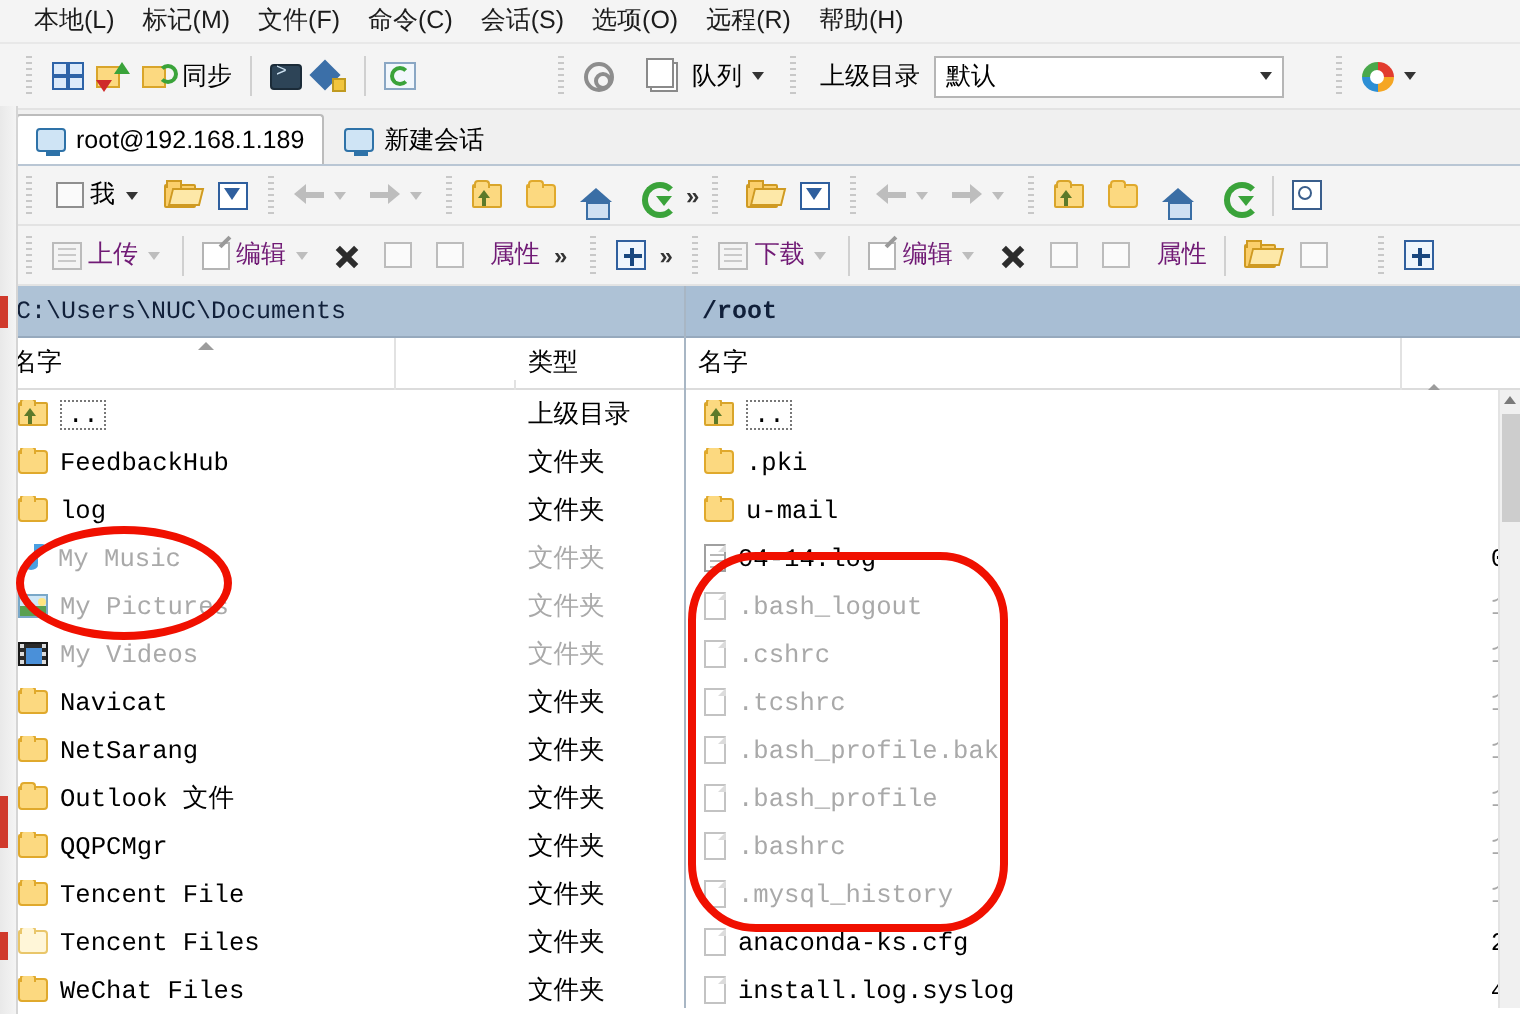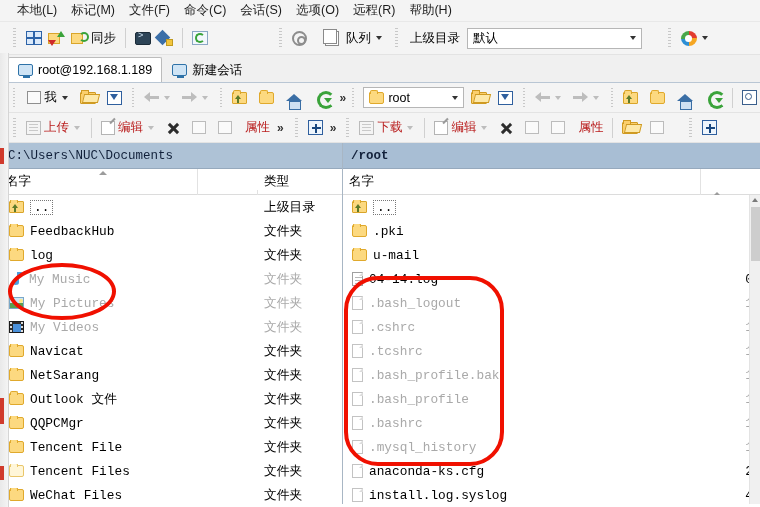--- a/index.html
+++ b/index.html
@@ -47,21 +47,21 @@
     background: repeating-linear-gradient(to bottom, #c8c8c8 0 1px, transparent 1px 3px);
   }
   .tb-vline { width:1px; height:20px; background:#d0d0d0; margin:0 6px; }
   .tb-btn {
     display: flex; align-items: center;
     padding: 2px 3px; height: 26px;
     cursor: default;
     white-space: nowrap;
   }
   .tb-label { margin-left: 3px; font-size: 12.5px; }
-  .tb-label.dim { color: #b91c1c; }
+  .tb-label.dim { color: #701a75; }
   .caret {
     margin-left: 5px; margin-right: 2px;
     width: 0; height: 0;
     border-left: 3.5px solid transparent;
     border-right: 3.5px solid transparent;
     border-top: 4px solid #333;
   }
   .caret.dim { border-top-color: #bdbdbd; }
   .chevrons { font-size: 12px; font-weight: bold; color:#333; padding: 0 4px; }
 
@@ -486,27 +486,20 @@
     </div>
     <div class="tb-btn" style="margin-left:6px;">
       <span class="ic home"></span>
     </div>
     <div class="tb-btn" style="margin-left:8px;">
       <span class="ic refresh"></span>
     </div>
     <div class="chevrons">»</div>
 
     <div class="tb-sep" style="margin-left:2px;"></div>
-    <div class="combo" style="width:128px;margin-left:2px;">
-      <span class="ic folder" style="margin-right:4px;"></span>
-      <span class="cv">root</span>
-      <span class="cbtn">
-          <i></i>
-        </span>
-    </div>
     <div class="tb-btn" style="margin-left:4px;">
       <span class="ic ofolder"></span>
     </div>
     <div class="tb-btn" style="margin-left:5px;">
       <span class="ic funnel">
           <i class="funnelv"></i>
         </span>
     </div>
     <div class="tb-sep"></div>
     <div class="tb-btn">

